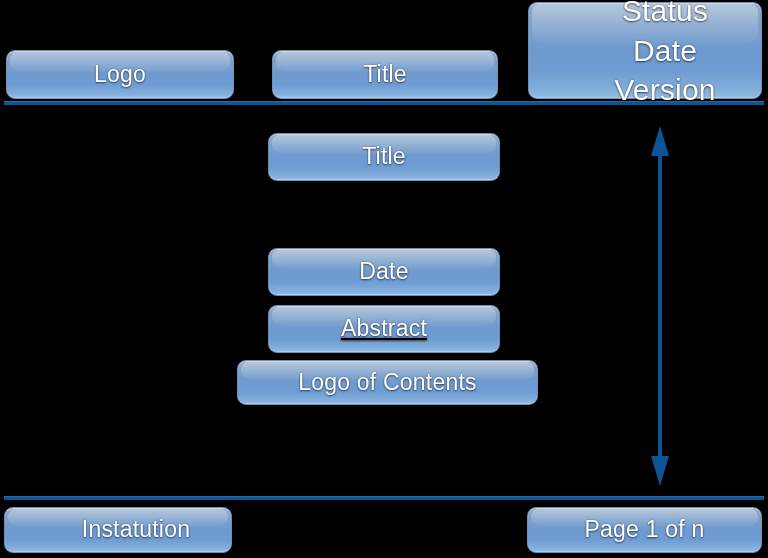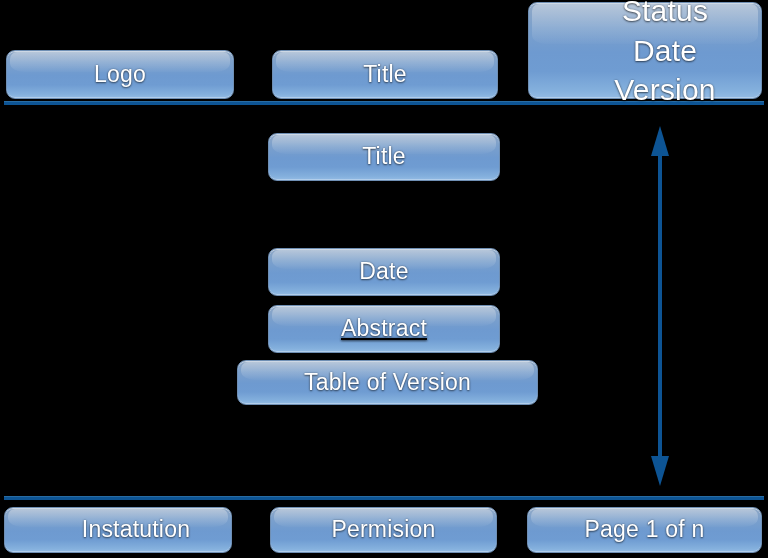--- a/index.html
+++ b/index.html
@@ -133,41 +133,38 @@
 
   <div class="plate" style="left:268px; top:248px; width:232px; height:48px;">
     <span class="label">Date</span>
   </div>
 
   <div class="plate" style="left:268px; top:305px; width:232px; height:48px;text-decoration:underline;">
     <span class="label">Abstract</span>
   </div>
 
   <div class="plate" style="left:237px; top:360px; width:301px; height:45px;">
-    <span class="label">Table of Version</span>
+    <span class="label">Logo of Contents</span>
   </div>
 
   <div class="arrow" style="left:640px; top:124px; width:40px; height:364px;">
     <svg width="40" height="364" viewBox="0 0 40 364" xmlns="http://www.w3.org/2000/svg">
       <line x1="20" y1="10" x2="20" y2="354" stroke="#0d5494" stroke-width="4"></line>
       <polygon points="20,2 11,32 29,32" fill="#0d5494"></polygon>
       <polygon points="20,362 11,332 29,332" fill="#0d5494"></polygon>
     </svg>
   </div>
 
   <div class="rule" style="top:496px;">
     <div class="rule-light"></div>
     <div class="rule-dark"></div>
   </div>
 
   <div class="plate" style="left:4px; top:507px; width:228px; height:46px;padding-left:36px;">
     <span class="label">Instatution</span>
   </div>
 
-  <div class="plate" style="left:270px; top:507px; width:227px; height:46px;">
-    <span class="label">Permision</span>
-  </div>
 
   <div class="plate" style="left:527px; top:507px; width:235px; height:46px;">
     <span class="label">Page 1 of n</span>
   </div>
 
 </div>
 
 </body></html>

